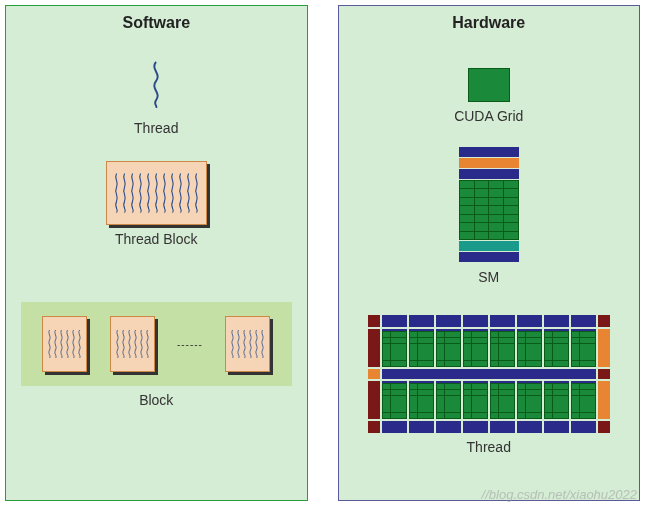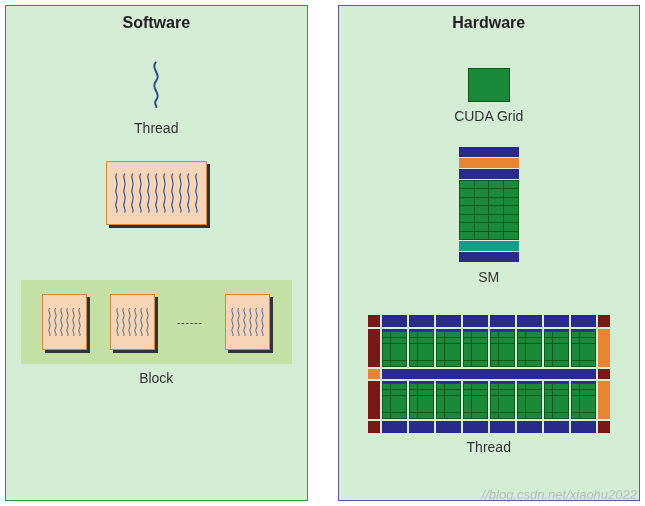--- a/index.html
+++ b/index.html
@@ -170,20 +170,21 @@
           <path d="M5 2 C 1 10, 9 14, 5 22 C 1 30, 9 34, 5 42 C 1 50, 9 54, 5 58" stroke="#2a4a8a" stroke-width="1.6" fill="none"></path>
         </svg>
         <svg viewBox="0 0 10 60">
           <path d="M5 2 C 1 10, 9 14, 5 22 C 1 30, 9 34, 5 42 C 1 50, 9 54, 5 58" stroke="#2a4a8a" stroke-width="1.6" fill="none"></path>
         </svg>
         <svg viewBox="0 0 10 60">
           <path d="M5 2 C 1 10, 9 14, 5 22 C 1 30, 9 34, 5 42 C 1 50, 9 54, 5 58" stroke="#2a4a8a" stroke-width="1.6" fill="none"></path>
         </svg>
       </div>
   </div>
+  <div class="label">Thread Block</div>
 
   <div class="grid-wrap">
     <div class="grid-block">
         <svg viewBox="0 0 10 60">
           <path d="M5 2 C 1 10, 9 14, 5 22 C 1 30, 9 34, 5 42 C 1 50, 9 54, 5 58" stroke="#2a4a8a" stroke-width="1.6" fill="none"></path>
         </svg>
         <svg viewBox="0 0 10 60">
           <path d="M5 2 C 1 10, 9 14, 5 22 C 1 30, 9 34, 5 42 C 1 50, 9 54, 5 58" stroke="#2a4a8a" stroke-width="1.6" fill="none"></path>
         </svg>
         <svg viewBox="0 0 10 60">

